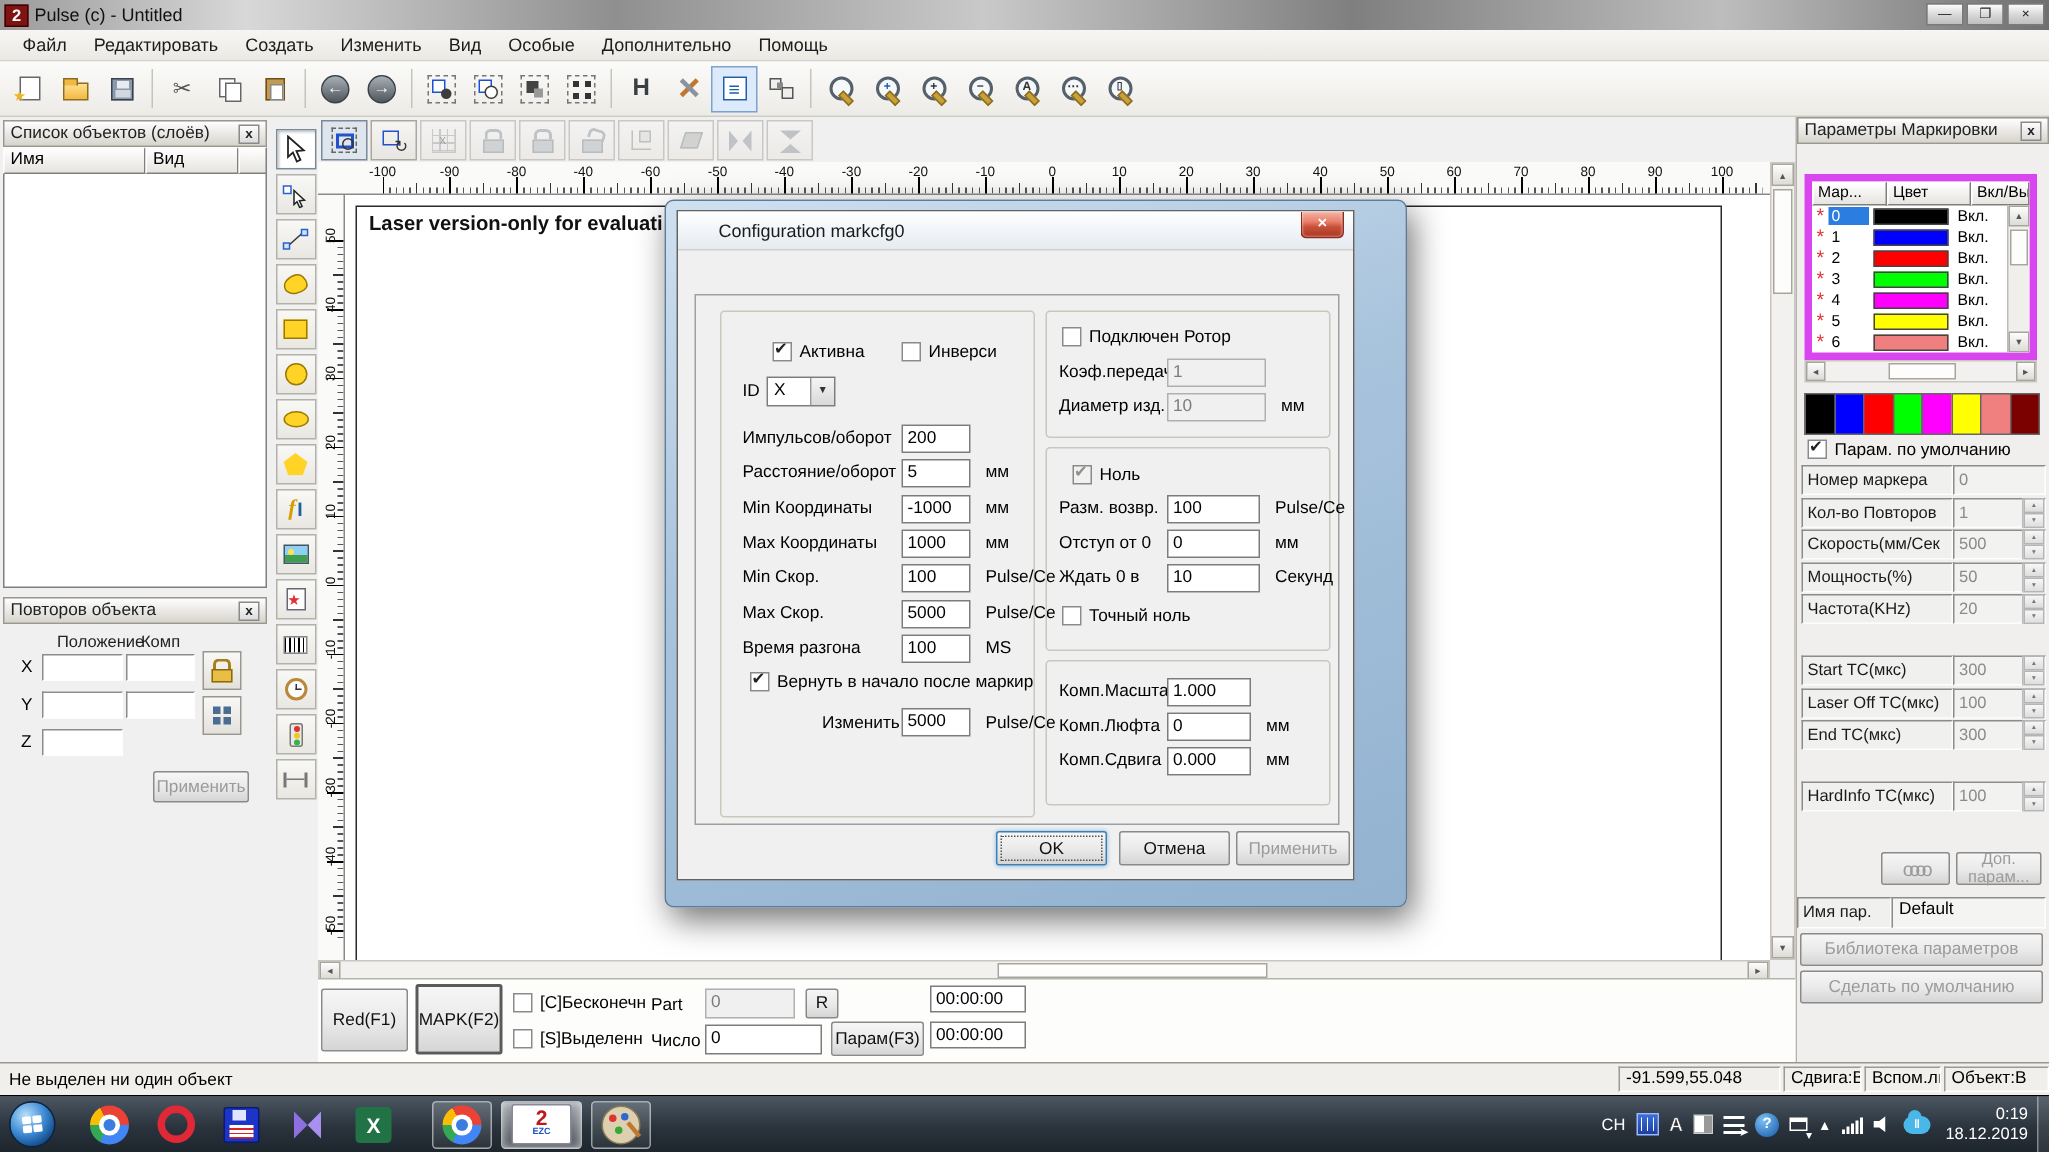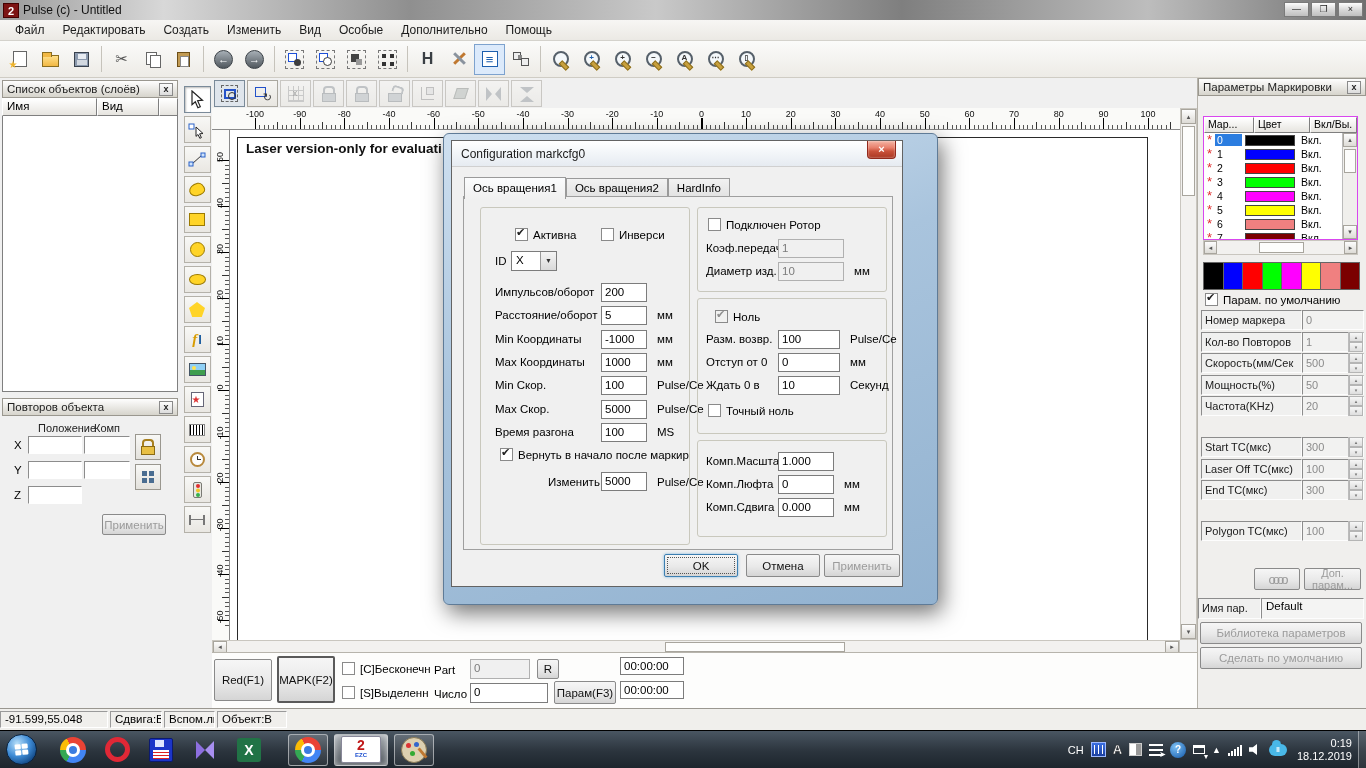--- a/index.html
+++ b/index.html
@@ -71,21 +71,21 @@
 #pageoutline{position:absolute;left:7px;top:7px;width:911px;height:720px;border:1px solid #2a2a2a}
 #demotext{position:absolute;left:16px;top:11px;font-weight:bold;font-size:13.5px;color:#111}
 
 .sb{background:#f2f1ef;border:1px solid #c9c6bf}
 .sbarrow{background:linear-gradient(#fdfdfd,#dddbd6);border:1px solid #a8a59d;color:#555;display:flex;align-items:center;justify-content:center;font-size:7px}
 .sbthumb{background:#fdfdfc;border:1px solid #a8a59d}
 #vscroll{left:1180px;top:108px;width:17px;height:532px}
 #hscroll{left:212px;top:640px;width:968px;height:14px}
 
 #rightpanel{left:1197px;top:78px;width:169px;height:630px;background:#f0efed;border-left:1px solid #b5b2aa}
-#mtable{position:absolute;left:5px;top:38px;width:155px;height:124px;border:1px solid #d946ef;background:#fff;overflow:hidden}
+#mtable{position:absolute;left:5px;top:38px;width:155px;height:124px;border:5px solid #d946ef;background:#fff;overflow:hidden}
 #mthead{display:flex;height:16px}
 #mthead span{background:linear-gradient(#fff,#e6e4df);border:1px solid;border-color:#fff #7f7f7f #7f7f7f #fff;font-size:10.5px;padding:0 3px;overflow:hidden;white-space:nowrap}
 #mtrows{position:absolute;left:0;top:16px;right:15px;bottom:0;overflow:hidden}
 .mrow{display:flex;align-items:center;height:14px;font-size:10.5px}
 .mr-ast{width:11px;color:#e03030;font-size:13px;line-height:8px;text-align:center;flex:none}
 .mr-num{width:27px;padding-left:2px;flex:none;color:#000}
 .mr-num.sel{background:#2b7de0;color:#fff}
 .mr-sw-cell{width:56px;flex:none;display:flex;justify-content:center}
 .mr-sw{width:50px;height:11px;border:1px solid #444}
 .mr-st{padding-left:3px;flex:1}
@@ -118,21 +118,21 @@
 .ql{width:30px;height:30px;margin:0 7px;display:flex;align-items:center;justify-content:center}
 .appbox{height:32px;margin:0 3px;padding:0 6px;border:1px solid rgba(255,255,255,.5);border-radius:3px;background:linear-gradient(rgba(255,255,255,.18),rgba(255,255,255,.06));display:flex;align-items:center;justify-content:center}
 .appbox.active{background:linear-gradient(rgba(255,255,255,.5),rgba(255,255,255,.22));box-shadow:inset 0 0 6px rgba(255,255,255,.6)}
 #tray{margin-left:auto;display:flex;align-items:center;gap:7px;padding-right:4px}
 #tray .tlang{color:#fff;font-size:11px}
 #clock{color:#fff;font-size:11px;text-align:right;line-height:13px;margin:0 6px}
 #peek{width:8px;height:38px;border-left:1px solid rgba(255,255,255,.4);background:rgba(255,255,255,.08)}
 
 #backwin{left:443px;top:133px;width:495px;height:472px;border-radius:6px;border:1px solid #5f7globalchar;border:1px solid #5f7b97;background:linear-gradient(160deg,#cfe0f0,#a9c4dd 40%,#92b2d0);box-shadow:4px 8px 22px rgba(0,0,0,.55)}
 #dialog{left:451px;top:140px;width:452px;height:447px;background:#f0f0f0;border:1px solid #636363}
-#dlgtitle{position:absolute;left:0;top:0;width:100%;height:26px;background:linear-gradient(#ffffff,#f3f6f9 45%,#e6ebf1);border-bottom:1px solid #d0d0d0;display:flex;align-items:center;padding-left:9px;font-size:12px;color:#1a1a1a}
+#dlgtitle{position:absolute;left:0;top:0;width:100%;height:26px;background:linear-gradient(#ffffff,#f3f6f9 45%,#e6ebf1);border-bottom:1px solid #d0d0d0;display:flex;align-items:center;padding-left:27px;font-size:12px;color:#1a1a1a}
 #dlgclose{position:absolute;right:6px;top:0px;width:29px;height:18px;border:1px solid #92291c;border-top:none;border-radius:0 0 4px 4px;background:linear-gradient(#f4b4a4,#e87f6b 40%,#c9513a 60%,#a93722);color:#fff;font-size:11px;font-weight:bold;text-align:center;line-height:16px;box-shadow:inset 0 0 2px rgba(255,255,255,.7)}
 .tab{display:inline-block;font-size:11.5px;padding:0 8px;border:1px solid #9a9a9a;border-bottom:none;background:linear-gradient(#f2f2f2,#e2e2e2);height:19px;line-height:19px;margin-top:3px}
 .tab.act{background:linear-gradient(#fbfcfd,#f0f0f0);height:22px;line-height:21px;margin-top:0;position:relative;z-index:2}
 #tabstrip{position:absolute;left:12px;top:34px;height:22px}
 #tabpage{position:absolute;left:11px;top:55px;width:430px;height:354px;border:1px solid #9f9f9f;background:#f0f0f0}
 .grp{position:absolute;border:1px solid #c9c8bd;border-radius:3px}
 .dfrow{position:absolute;display:flex;align-items:center}
 .dlab{font-size:11.5px;white-space:nowrap}
 .dunit{font-size:11.5px;margin-left:5px;white-space:nowrap}
 .cbrow{position:absolute;display:flex;align-items:center}
@@ -727,21 +727,21 @@
    <span class="well">End TC(мкс)</span>
    <span class="mval">
             <i>300</i>
             <span class="spin">
               <u>▴</u>
               <u>▾</u>
             </span>
           </span>
         </div>
         <div class="mfrow gap">
-   <span class="well">Polygon TC(мкс)</span>
+   <span class="well">HardInfo TC(мкс)</span>
    <span class="mval">
             <i>100</i>
             <span class="spin">
               <u>▴</u>
               <u>▾</u>
             </span>
           </span>
         </div>
       </div>
     <button id="ringsbtn" class="r btn3d dis">
@@ -771,20 +771,21 @@
     <span class="r edit dis" style="left:258px;top:6px;width:60px;height:20px">0</span>
     <button class="r btn3d" style="left:325px;top:6px;width:22px;height:20px">R</button>
     <span class="r dlab" style="left:222px;top:35px">Число</span>
     <span class="r edit" style="left:258px;top:30px;width:78px;height:20px">0</span>
     <button class="r btn3d" style="left:342px;top:28px;width:62px;height:23px">Парам(F3)</button>
     <span class="r edit" style="left:408px;top:4px;width:64px;height:18px">00:00:00</span>
     <span class="r edit" style="left:408px;top:28px;width:64px;height:18px">00:00:00</span>
   </div>
 
   <div id="statusbar" class="r">
+    <span style="padding-left:6px;flex:1">Не выделен ни один объект</span>
     <span class="stseg" style="width:108px">-91.599,55.048</span>
     <span class="stseg" style="width:52px">Сдвига:Вы</span>
     <span class="stseg" style="width:51px">Вспом.ли</span>
     <span class="stseg" style="width:70px;margin-right:0">Объект:В</span>
   </div>
 
   <div id="taskbar" class="r">
     <span class="orb">
         <span class="flag">
           <i></i>
@@ -850,21 +851,20 @@
     <span id="peek"></span>
   </div>
 
   <div id="backwin" class="r"></div>
 
   <div id="dialog" class="r">
     <div id="dlgtitle">
       <span>Configuration markcfg0</span>
     </div>
     <span id="dlgclose">×</span>
-    <div id="tabstrip"><span class="tab act">Ось вращения1</span><span class="tab">Ось вращения2</span><span class="tab">HardInfo</span></div>
     <div id="tabpage">
 
       <div class="grp" style="left:16px;top:10px;width:210px;height:338px">
         <div class="cbrow" style="left:34px;top:20px">
           <span class="cb on"></span>
           <span class="cblab">Активна</span>
         </div>
         <div class="cbrow" style="left:120px;top:20px">
           <span class="cb"></span>
           <span class="cblab">Инверси</span>

